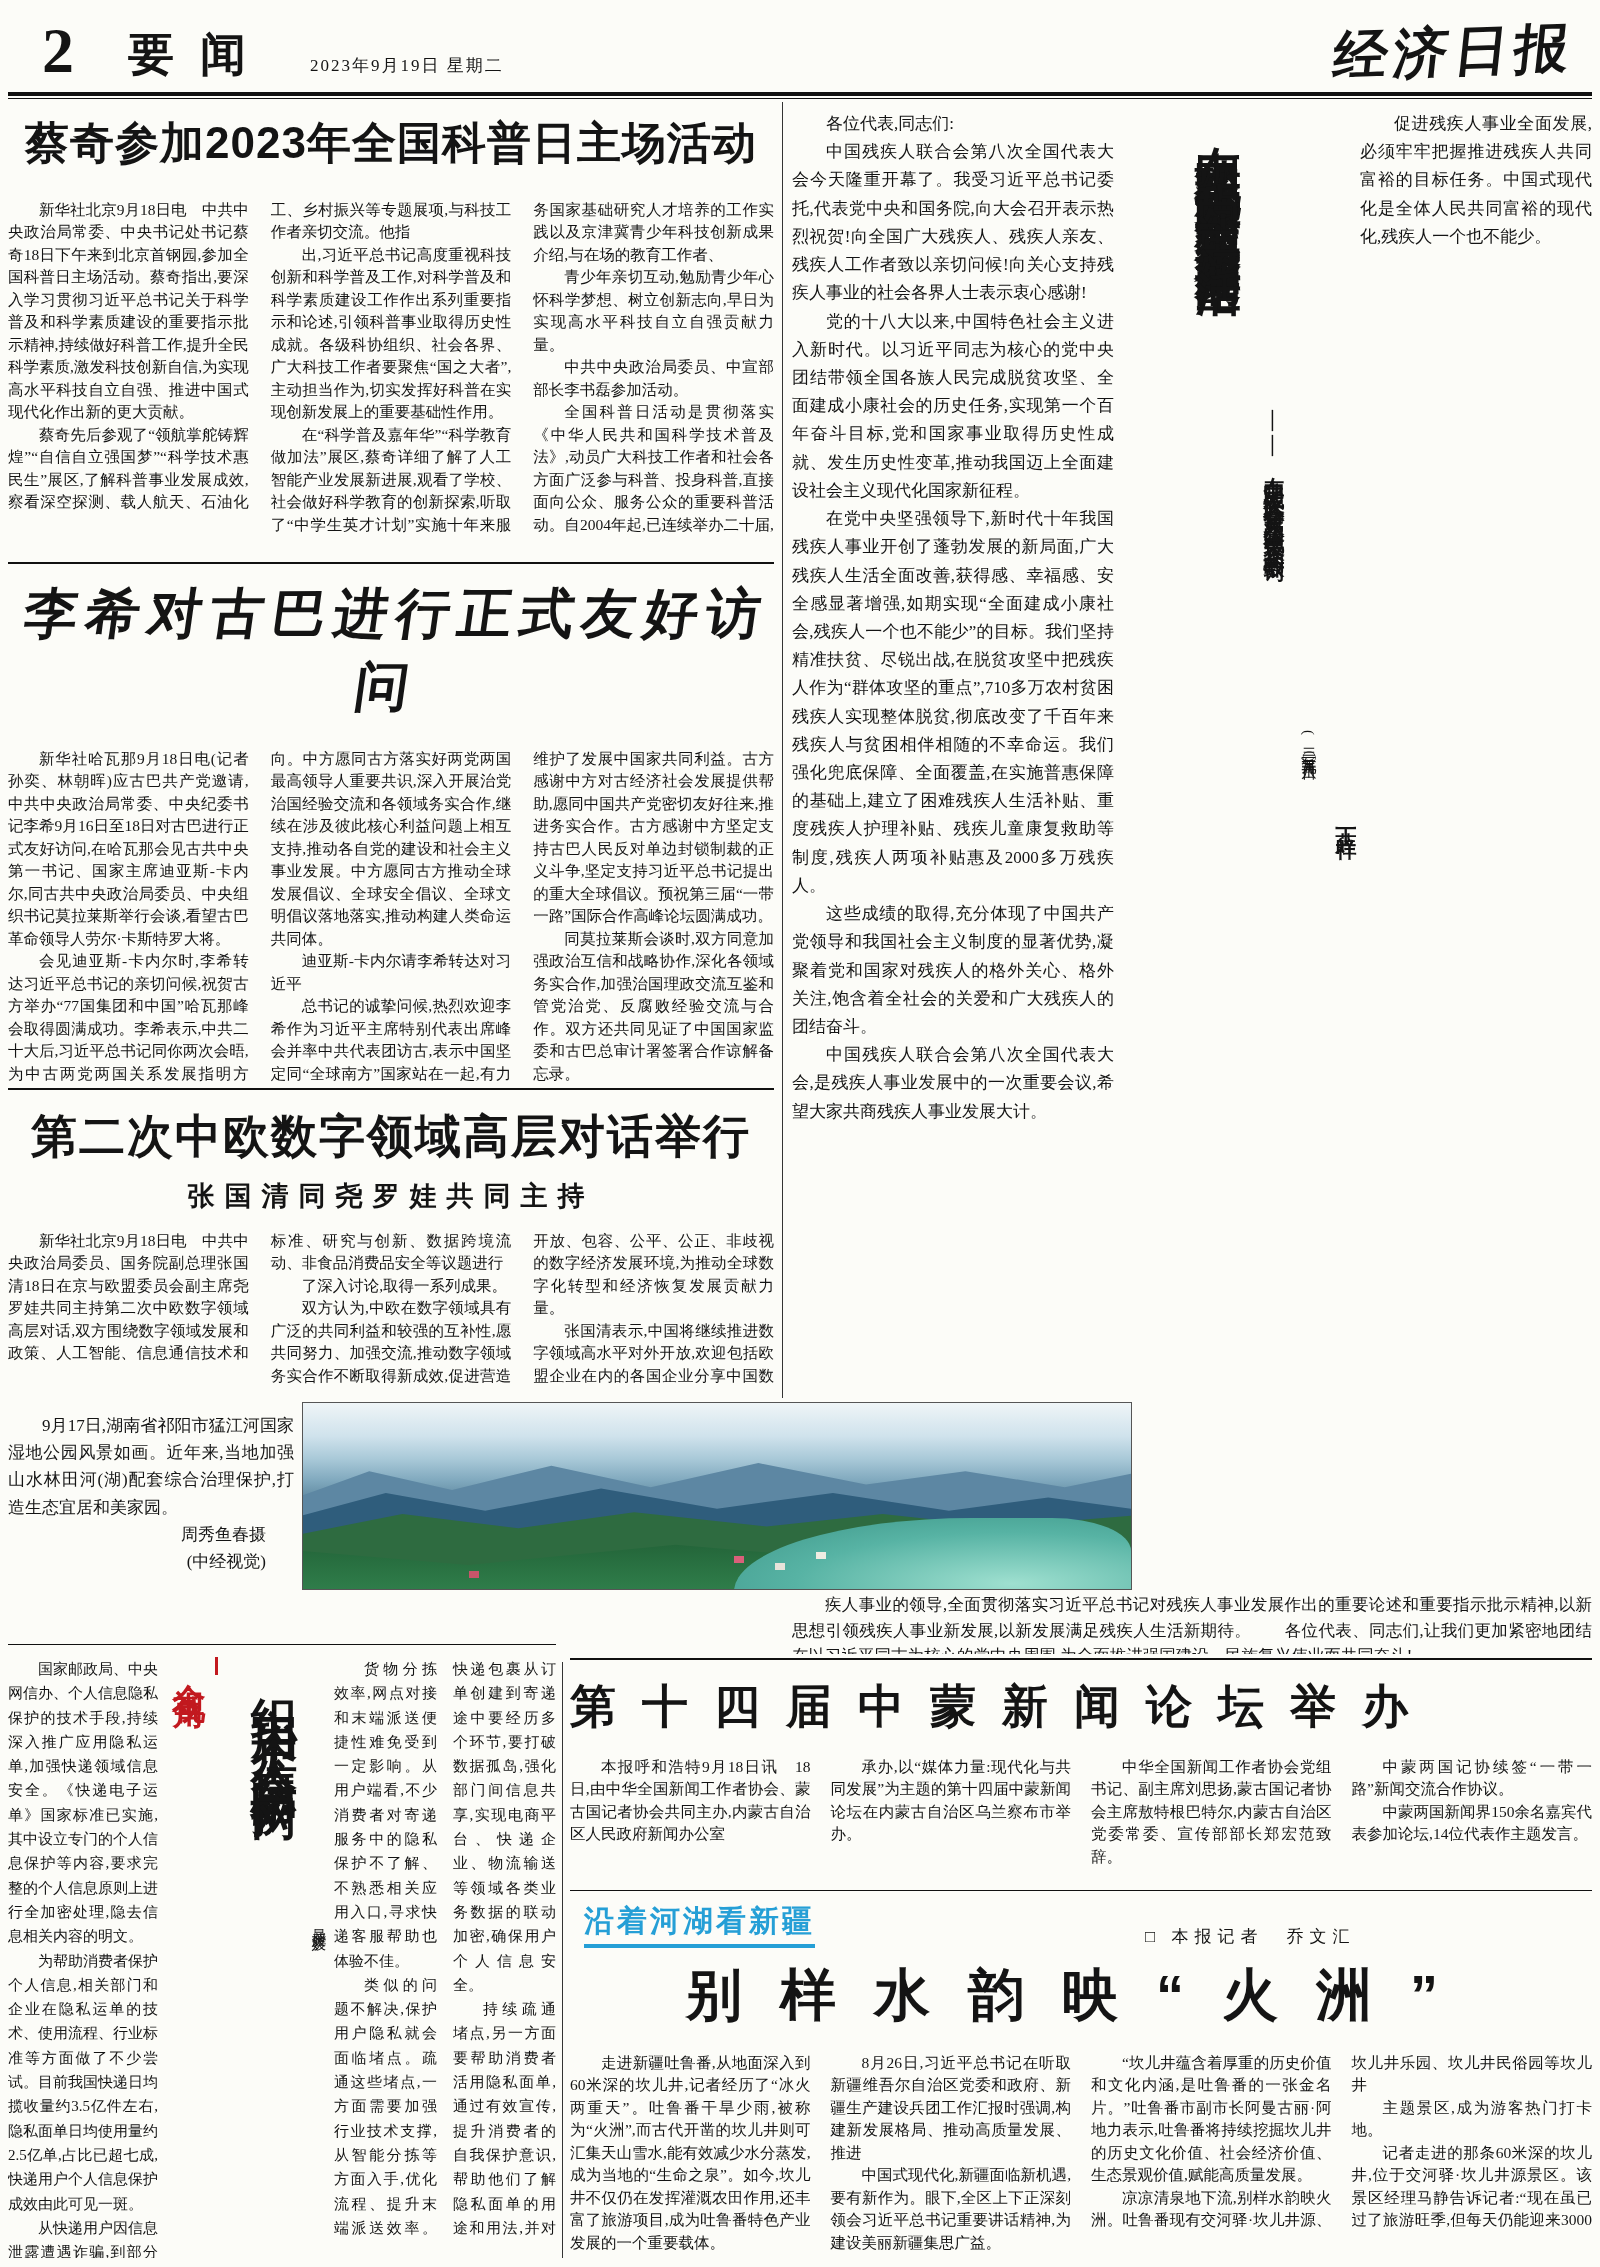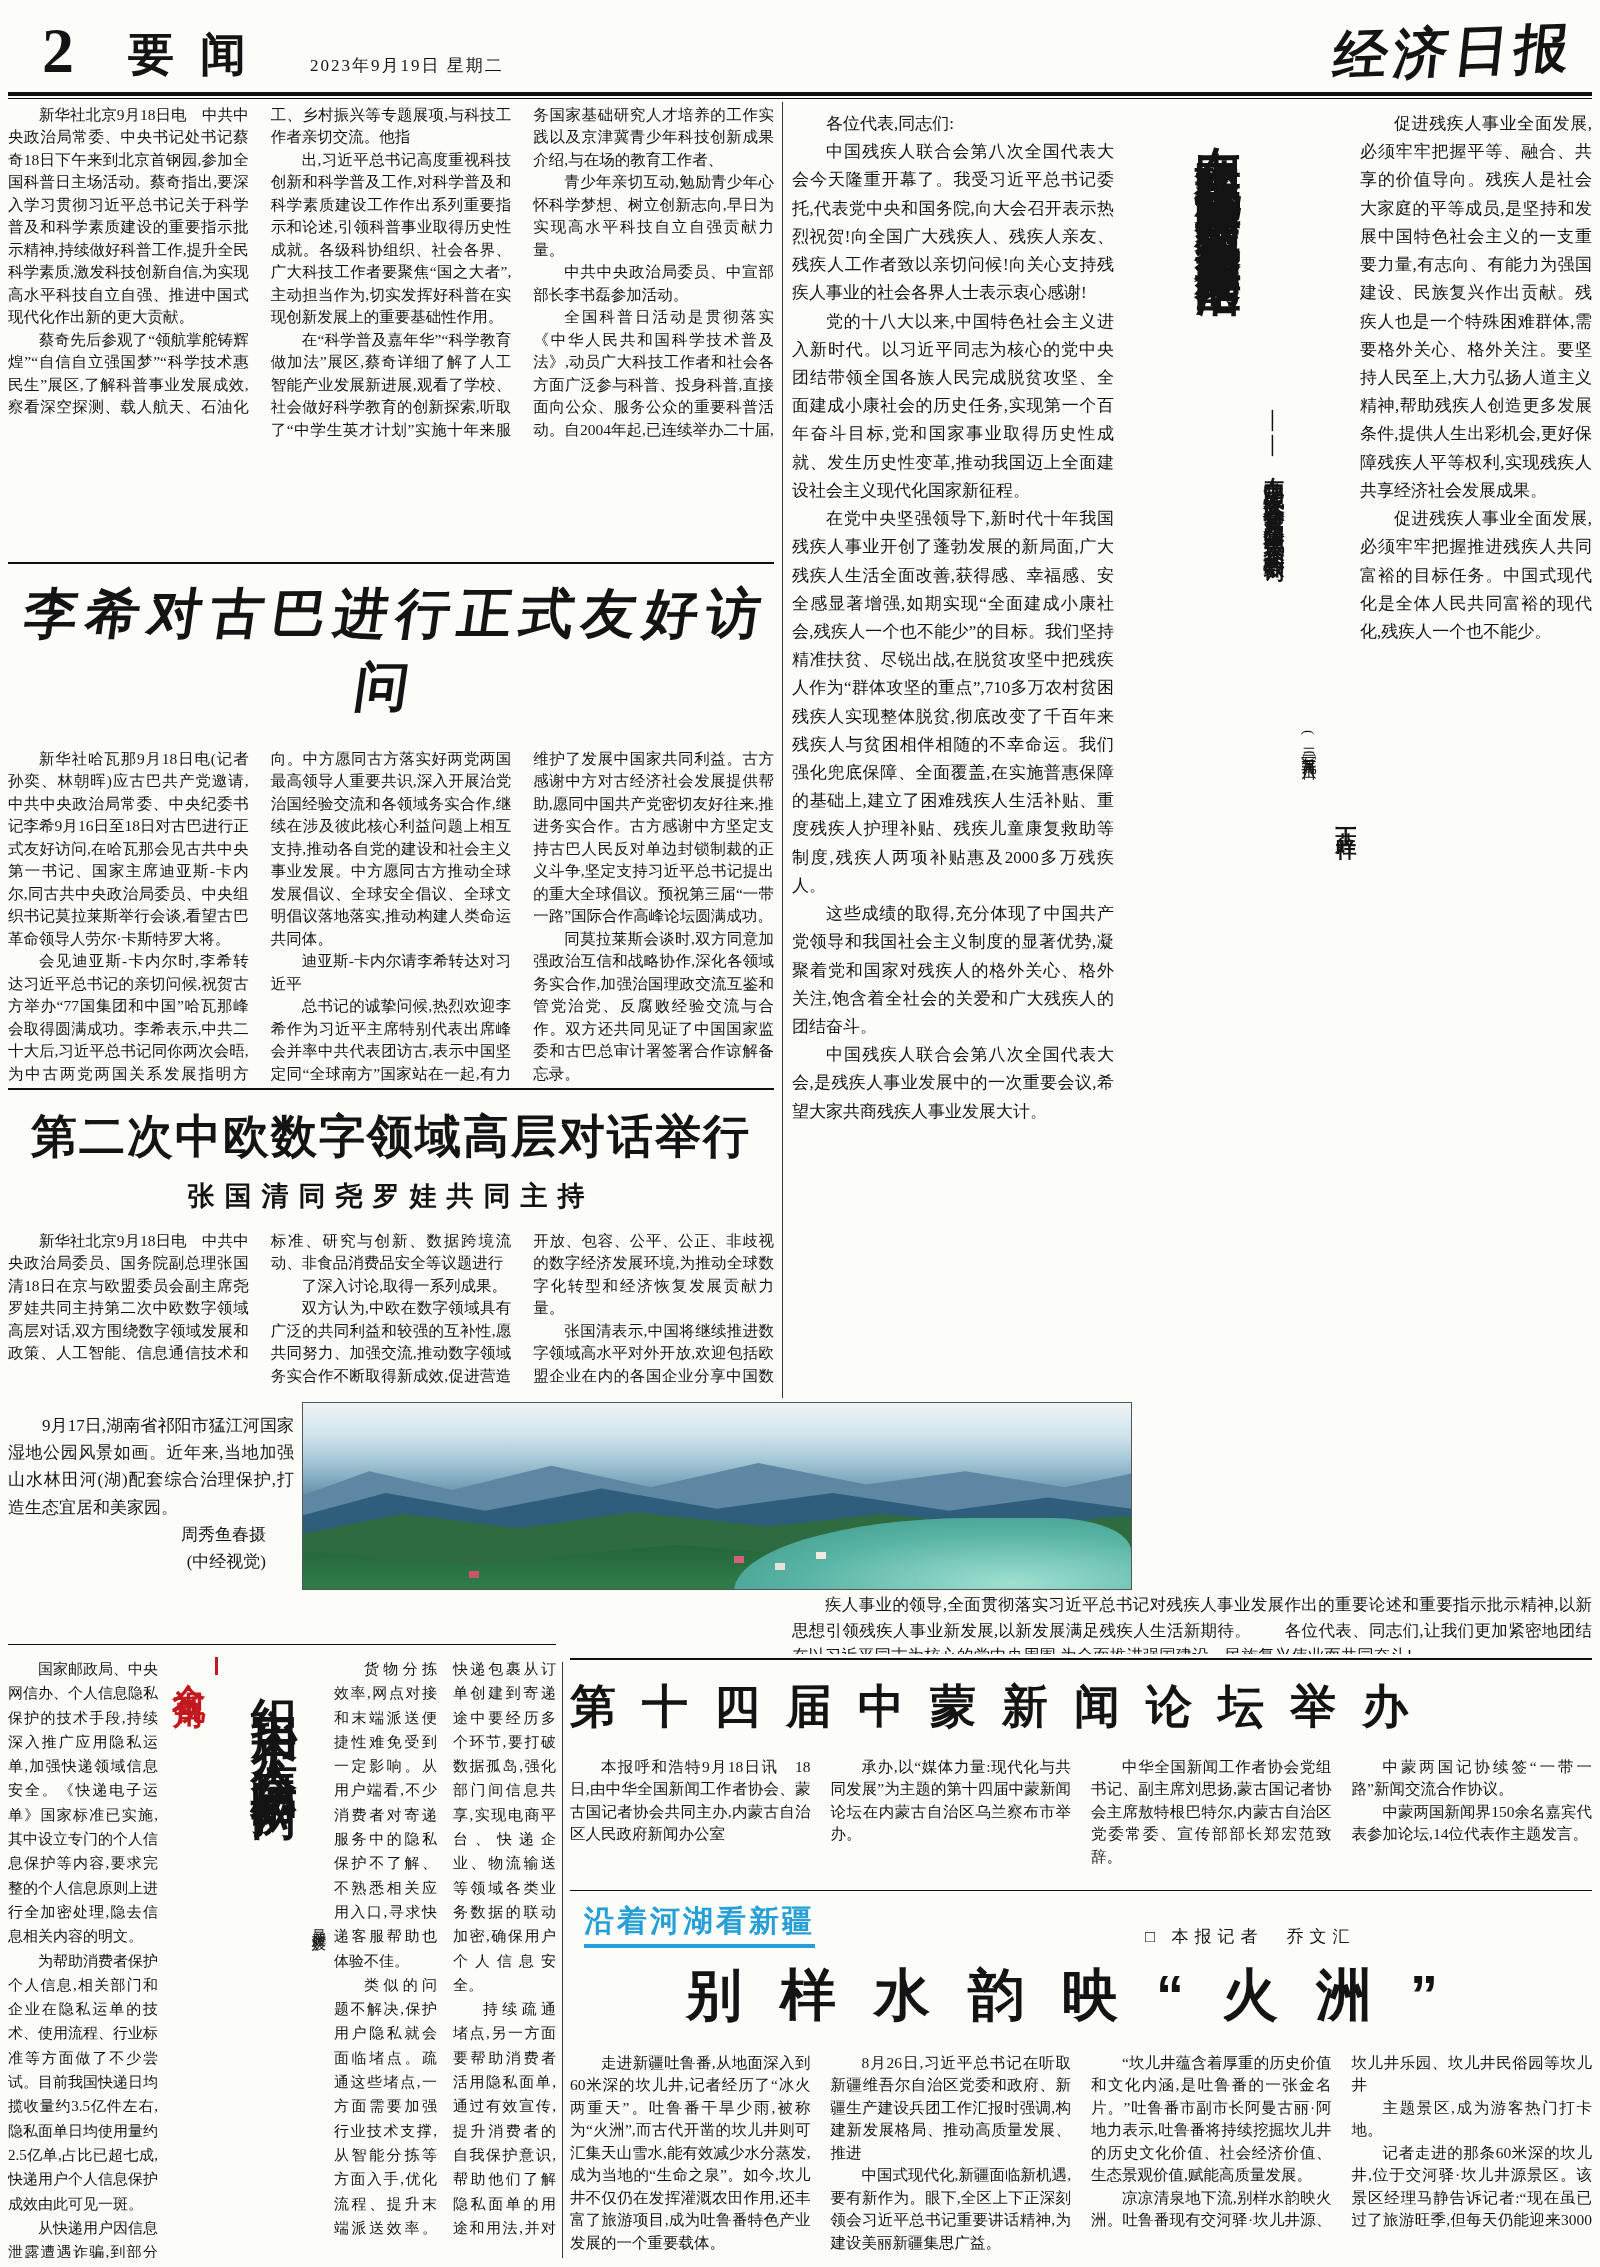--- a/index.html
+++ b/index.html
@@ -115,20 +115,21 @@
 
   <div class="abs" id="header">
     <div id="page-num">2</div>
     <div id="section-name">要闻</div>
     <div id="header-date">2023年9月19日  星期二</div>
     <div id="masthead">经济日报</div>
   </div>
   <div class="abs" id="header-rule"></div>
 
   <div class="abs" id="kepu">
+    <div class="headline sans">蔡奇参加2023年全国科普日主场活动</div>
     <div class="bodytext cols3">
       <div>
           <p>新华社北京9月18日电　中共中央政治局常委、中央书记处书记蔡奇18日下午来到北京首钢园,参加全国科普日主场活动。蔡奇指出,要深入学习贯彻习近平总书记关于科学普及和科学素质建设的重要指示批示精神,持续做好科普工作,提升全民科学素质,激发科技创新自信,为实现高水平科技自立自强、推进中国式现代化作出新的更大贡献。</p>
           <p>蔡奇先后参观了“领航掌舵铸辉煌”“自信自立强国梦”“科学技术惠民生”展区,了解科普事业发展成效,察看深空探测、载人航天、石油化工、乡村振兴等专题展项,与科技工作者亲切交流。他指</p>
         </div>
       <div>
           <p>出,习近平总书记高度重视科技创新和科学普及工作,对科学普及和科学素质建设工作作出系列重要指示和论述,引领科普事业取得历史性成就。各级科协组织、社会各界、广大科技工作者要聚焦“国之大者”,主动担当作为,切实发挥好科普在实现创新发展上的重要基础性作用。</p>
           <p>在“科学普及嘉年华”“科学教育做加法”展区,蔡奇详细了解了人工智能产业发展新进展,观看了学校、社会做好科学教育的创新探索,听取了“中学生英才计划”实施十年来服务国家基础研究人才培养的工作实践以及京津冀青少年科技创新成果介绍,与在场的教育工作者、</p>
         </div>
       <div>
@@ -199,21 +200,20 @@
         <p>党的十八大以来,中国特色社会主义进入新时代。以习近平同志为核心的党中央团结带领全国各族人民完成脱贫攻坚、全面建成小康社会的历史任务,实现第一个百年奋斗目标,党和国家事业取得历史性成就、发生历史性变革,推动我国迈上全面建设社会主义现代化国家新征程。</p>
         <p>在党中央坚强领导下,新时代十年我国残疾人事业开创了蓬勃发展的新局面,广大残疾人生活全面改善,获得感、幸福感、安全感显著增强,如期实现“全面建成小康社会,残疾人一个也不能少”的目标。我们坚持精准扶贫、尽锐出战,在脱贫攻坚中把残疾人作为“群体攻坚的重点”,710多万农村贫困残疾人实现整体脱贫,彻底改变了千百年来残疾人与贫困相伴相随的不幸命运。我们强化兜底保障、全面覆盖,在实施普惠保障的基础上,建立了困难残疾人生活补贴、重度残疾人护理补贴、残疾儿童康复救助等制度,残疾人两项补贴惠及2000多万残疾人。</p>
         <p>这些成绩的取得,充分体现了中国共产党领导和我国社会主义制度的显著优势,凝聚着党和国家对残疾人的格外关心、格外关注,饱含着全社会的关爱和广大残疾人的团结奋斗。</p>
         <p>中国残疾人联合会第八次全国代表大会,是残疾人事业发展中的一次重要会议,希望大家共商残疾人事业发展大计。</p>
       </div>
     <div class="vert" id="speech-headline">在中国式现代化进程中共同创造残疾人更加幸福美好的生活</div>
     <div class="vert" id="speech-subtitle">——在中国残疾人联合会第八次全国代表大会上的致词</div>
     <div class="vert" id="speech-date">(二〇二三年九月十八日)</div>
     <div class="vert" id="speech-author">丁薛祥</div>
     <div class="scol" id="scol2">
-        <p>促进残疾人事业全面发展,必须牢牢把握平等、融合、共享的价值导向。残疾人是社会大家庭的平等成员,是坚持和发展中国特色社会主义的一支重要力量,有志向、有能力为强国建设、民族复兴作出贡献。残疾人也是一个特殊困难群体,需要格外关心、格外关注。要坚持人民至上,大力弘扬人道主义精神,帮助残疾人创造更多发展条件,提供人生出彩机会,更好保障残疾人平等权利,实现残疾人共享经济社会发展成果。</p>
         <p>促进残疾人事业全面发展,必须牢牢把握推进残疾人共同富裕的目标任务。中国式现代化是全体人民共同富裕的现代化,残疾人一个也不能少。</p>
       </div>
   </div>
   <div class="abs" id="speech-ending">
     <div>
         <p>疾人事业的领导,全面贯彻落实习近平总书记对残疾人事业发展作出的重要论述和重要指示批示精神,以新思想引领残疾人事业新发展,以新发展满足残疾人生活新期待。　　各位代表、同志们,让我们更加紧密地团结在以习近平同志为核心的党中央周围,为全面推进强国建设、民族复兴伟业而共同奋斗!</p>
       </div>
 
   </div>
 

